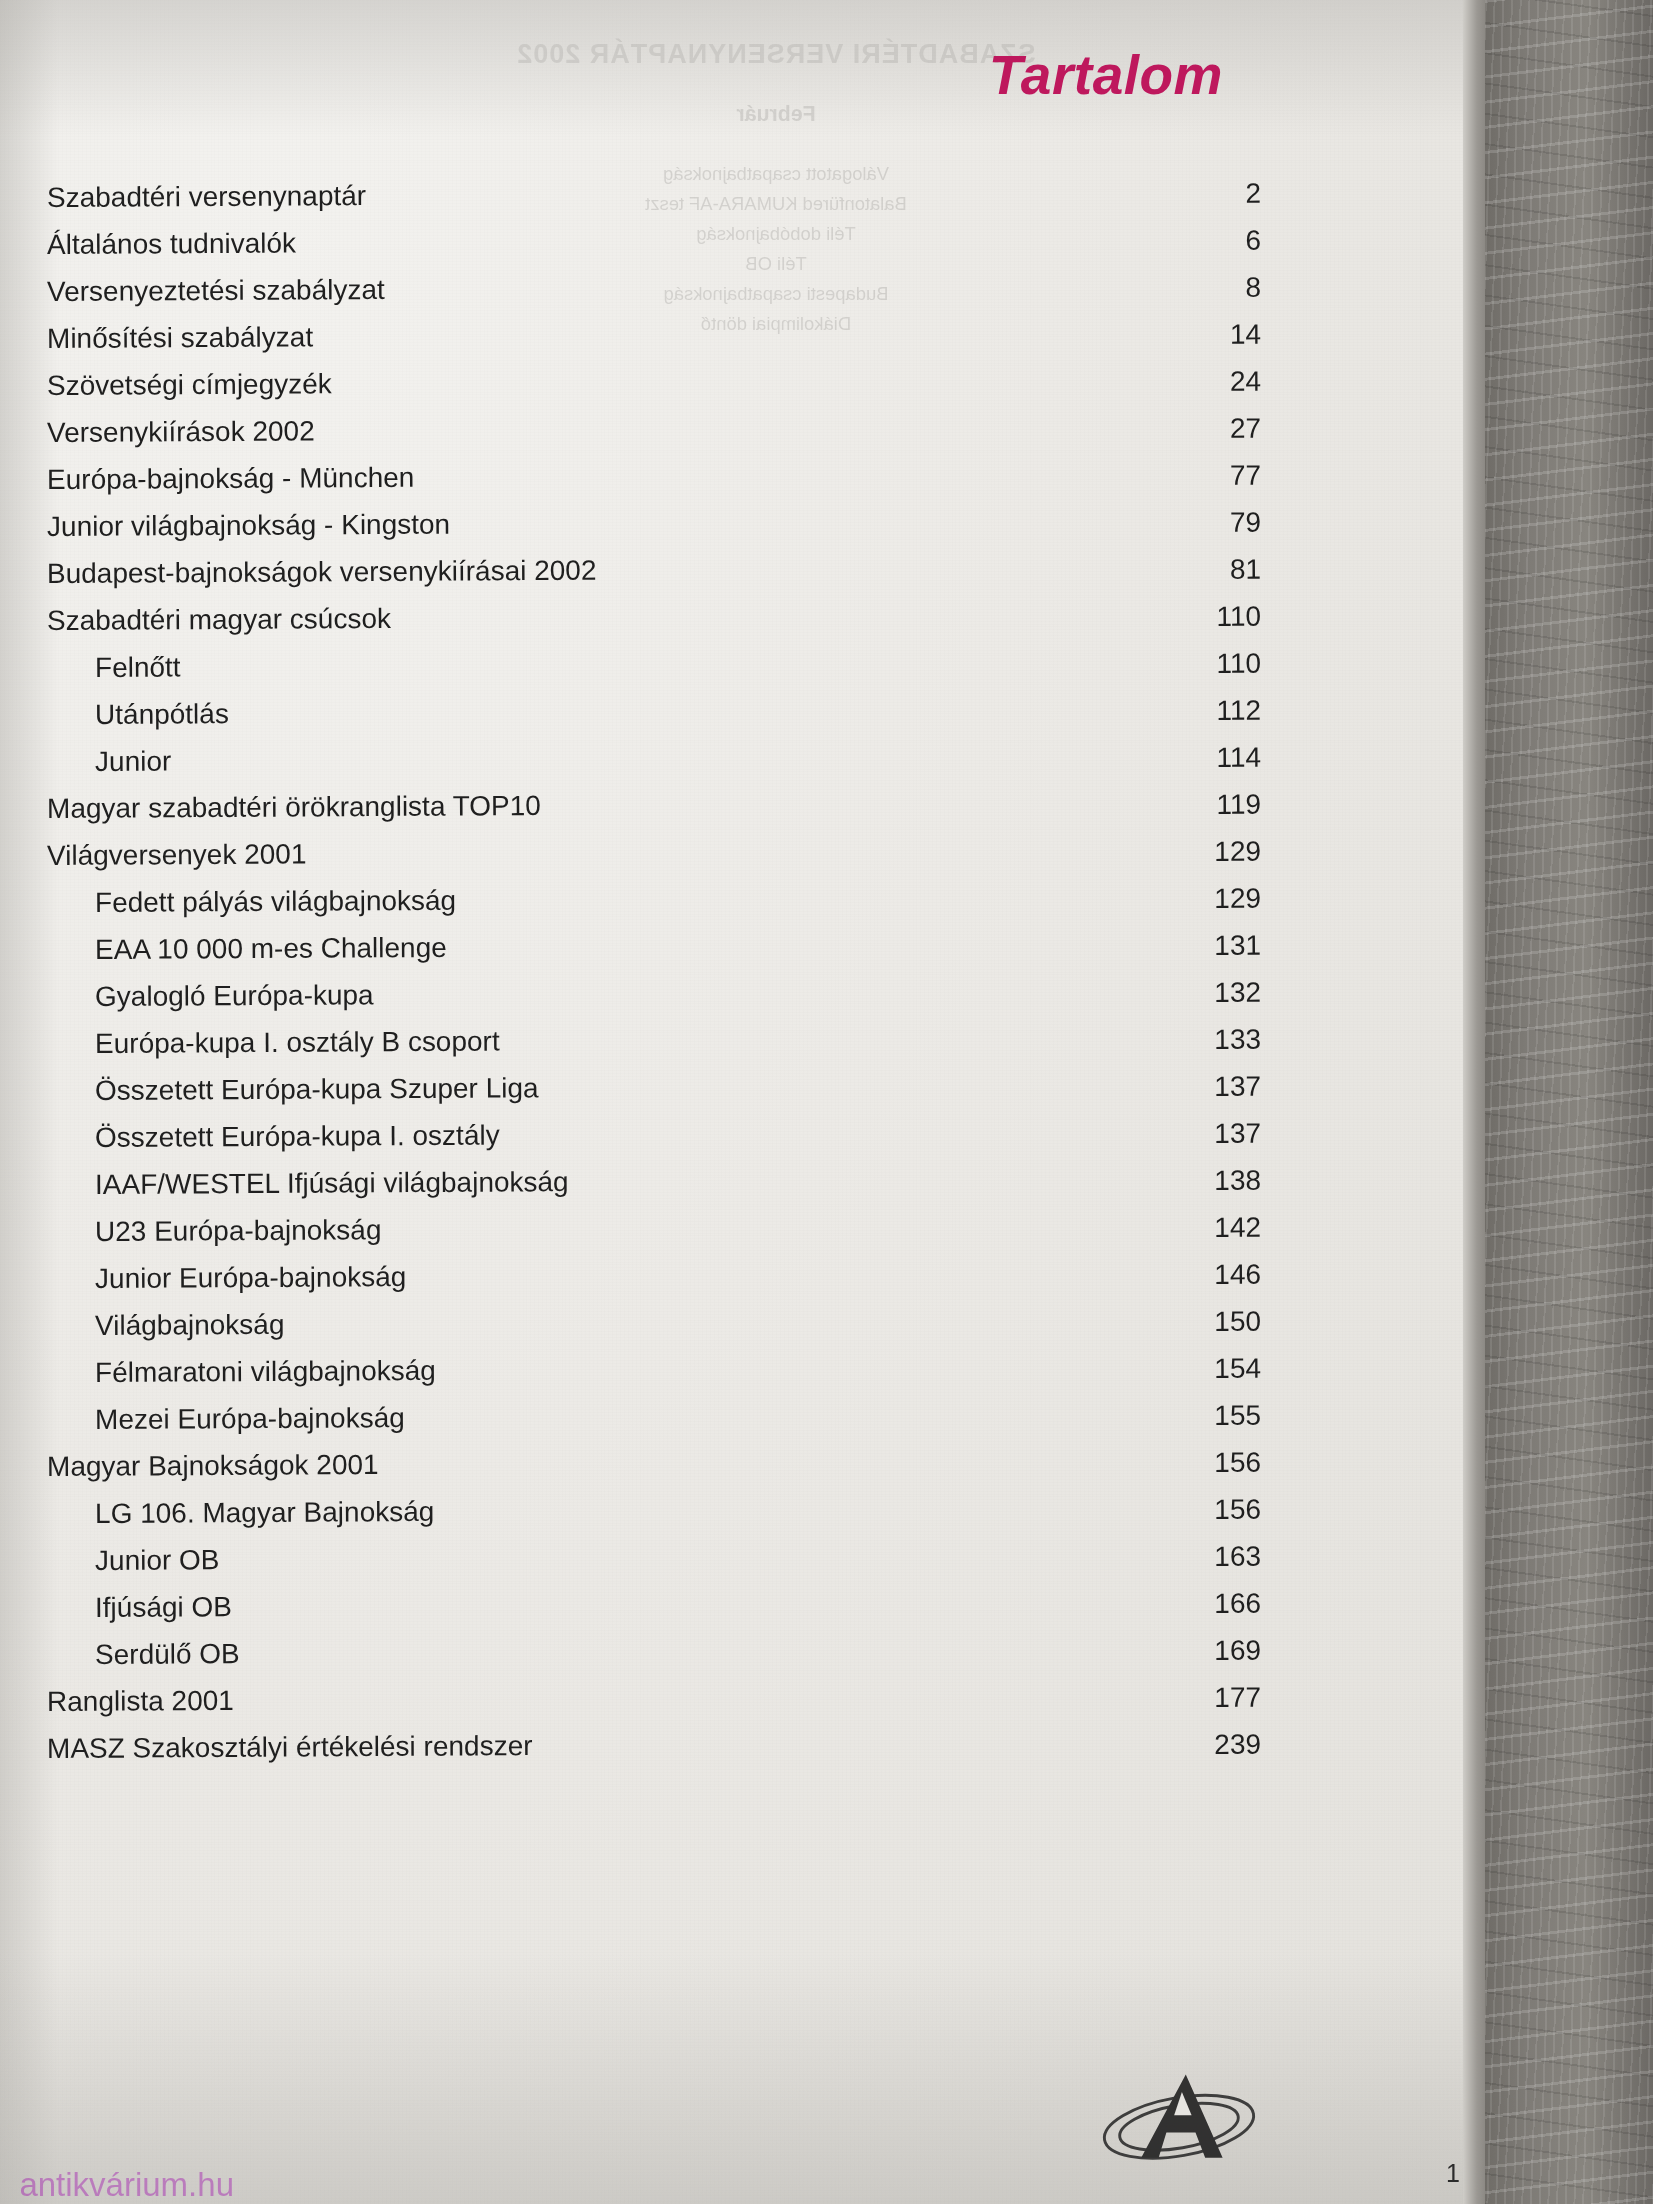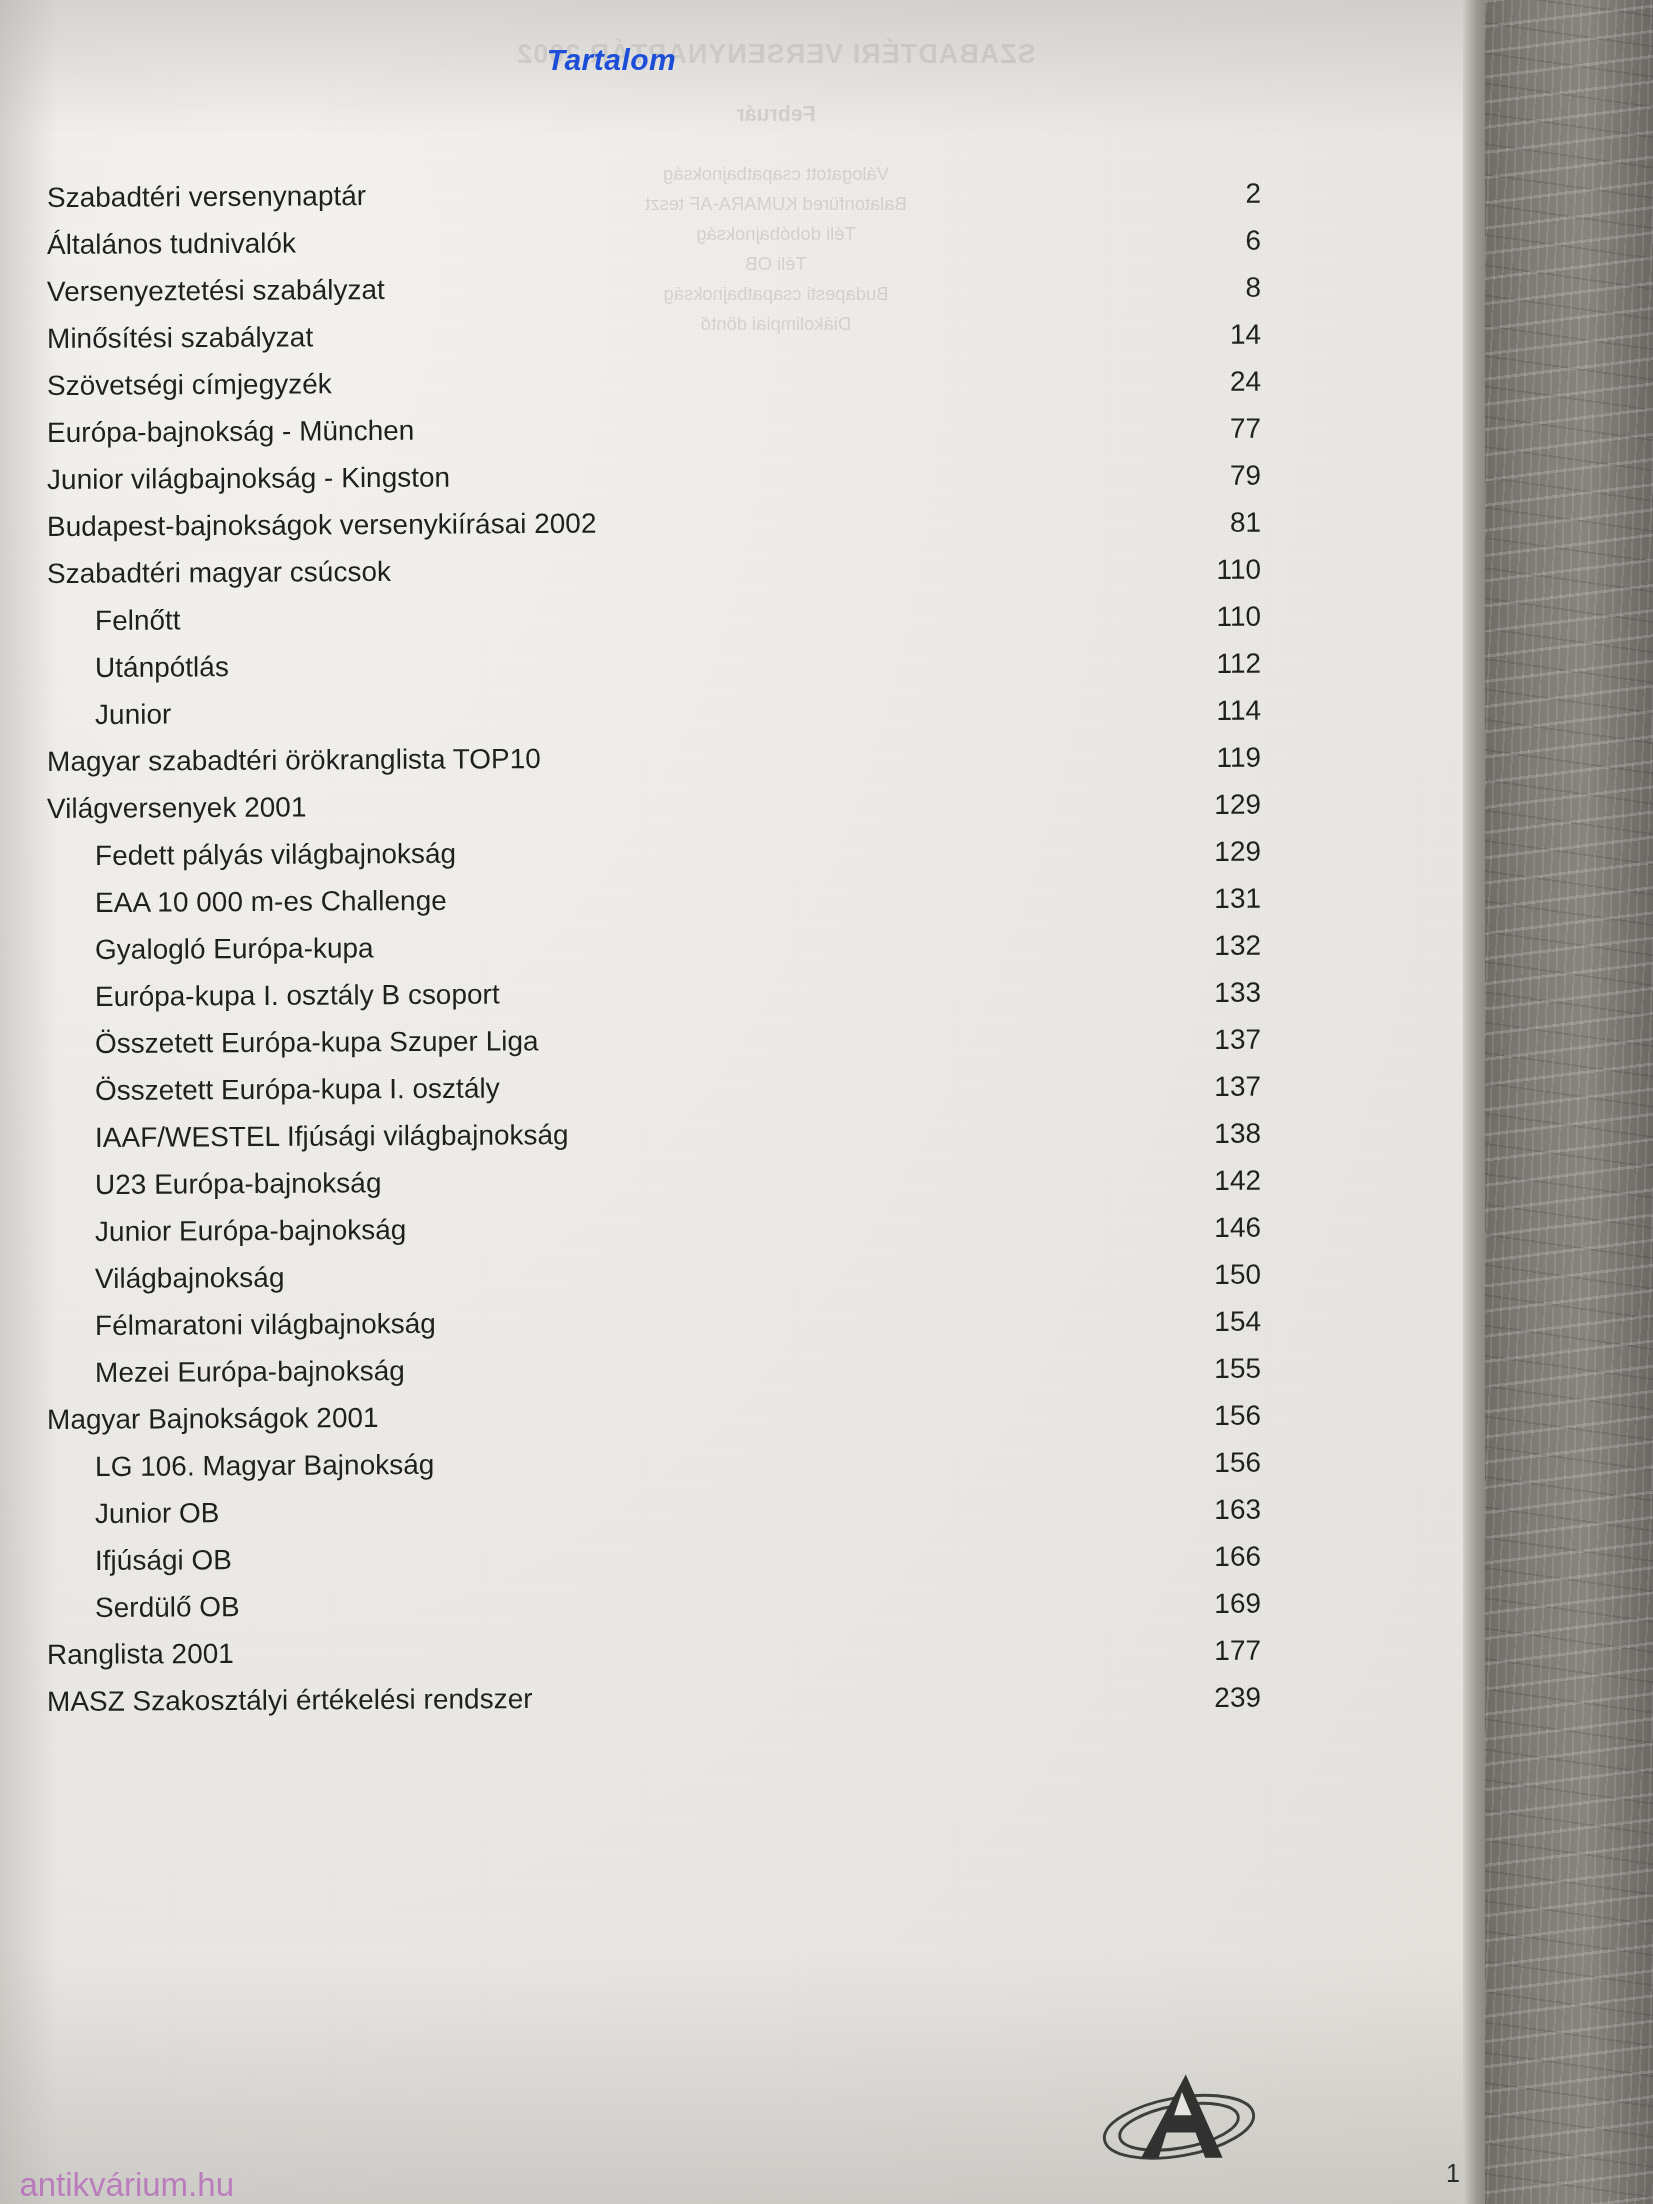--- a/index.html
+++ b/index.html
@@ -95,25 +95,25 @@
     filter: blur(0.4px);
   }
   .bleed .bt { font-weight: bold; font-size: 27px; letter-spacing: 1px; }
   .bleed .bs { font-weight: bold; font-size: 21.3px; }
 
   
   .title {
     position: absolute;
     left: 0; top: 43px;
     width: 1223px;
-    text-align: center;
-    font-size: 30px;
+    text-align: right;
+    font-size: 55px;
     font-weight: bold;
     font-style: italic;
-    color: #1d4ed8;
+    color: #be185d;
     letter-spacing: 0.5px;
   }
   .toc {
     position: absolute;
     left: 0; top: 182px;
     width: 1261px;
   }
   .row {
     position: relative;
     height: 47px;
@@ -206,20 +206,24 @@
       </div>
       <div class="row">
         <span class="label">Minősítési szabályzat</span>
         <span class="page">14</span>
       </div>
       <div class="row">
         <span class="label">Szövetségi címjegyzék</span>
         <span class="page">24</span>
       </div>
       <div class="row">
+        <span class="label">Versenykiírások 2002</span>
+        <span class="page">27</span>
+      </div>
+      <div class="row">
         <span class="label">Európa-bajnokság - München</span>
         <span class="page">77</span>
       </div>
       <div class="row">
         <span class="label">Junior világbajnokság - Kingston</span>
         <span class="page">79</span>
       </div>
       <div class="row">
         <span class="label">Budapest-bajnokságok versenykiírásai 2002</span>
         <span class="page">81</span>

